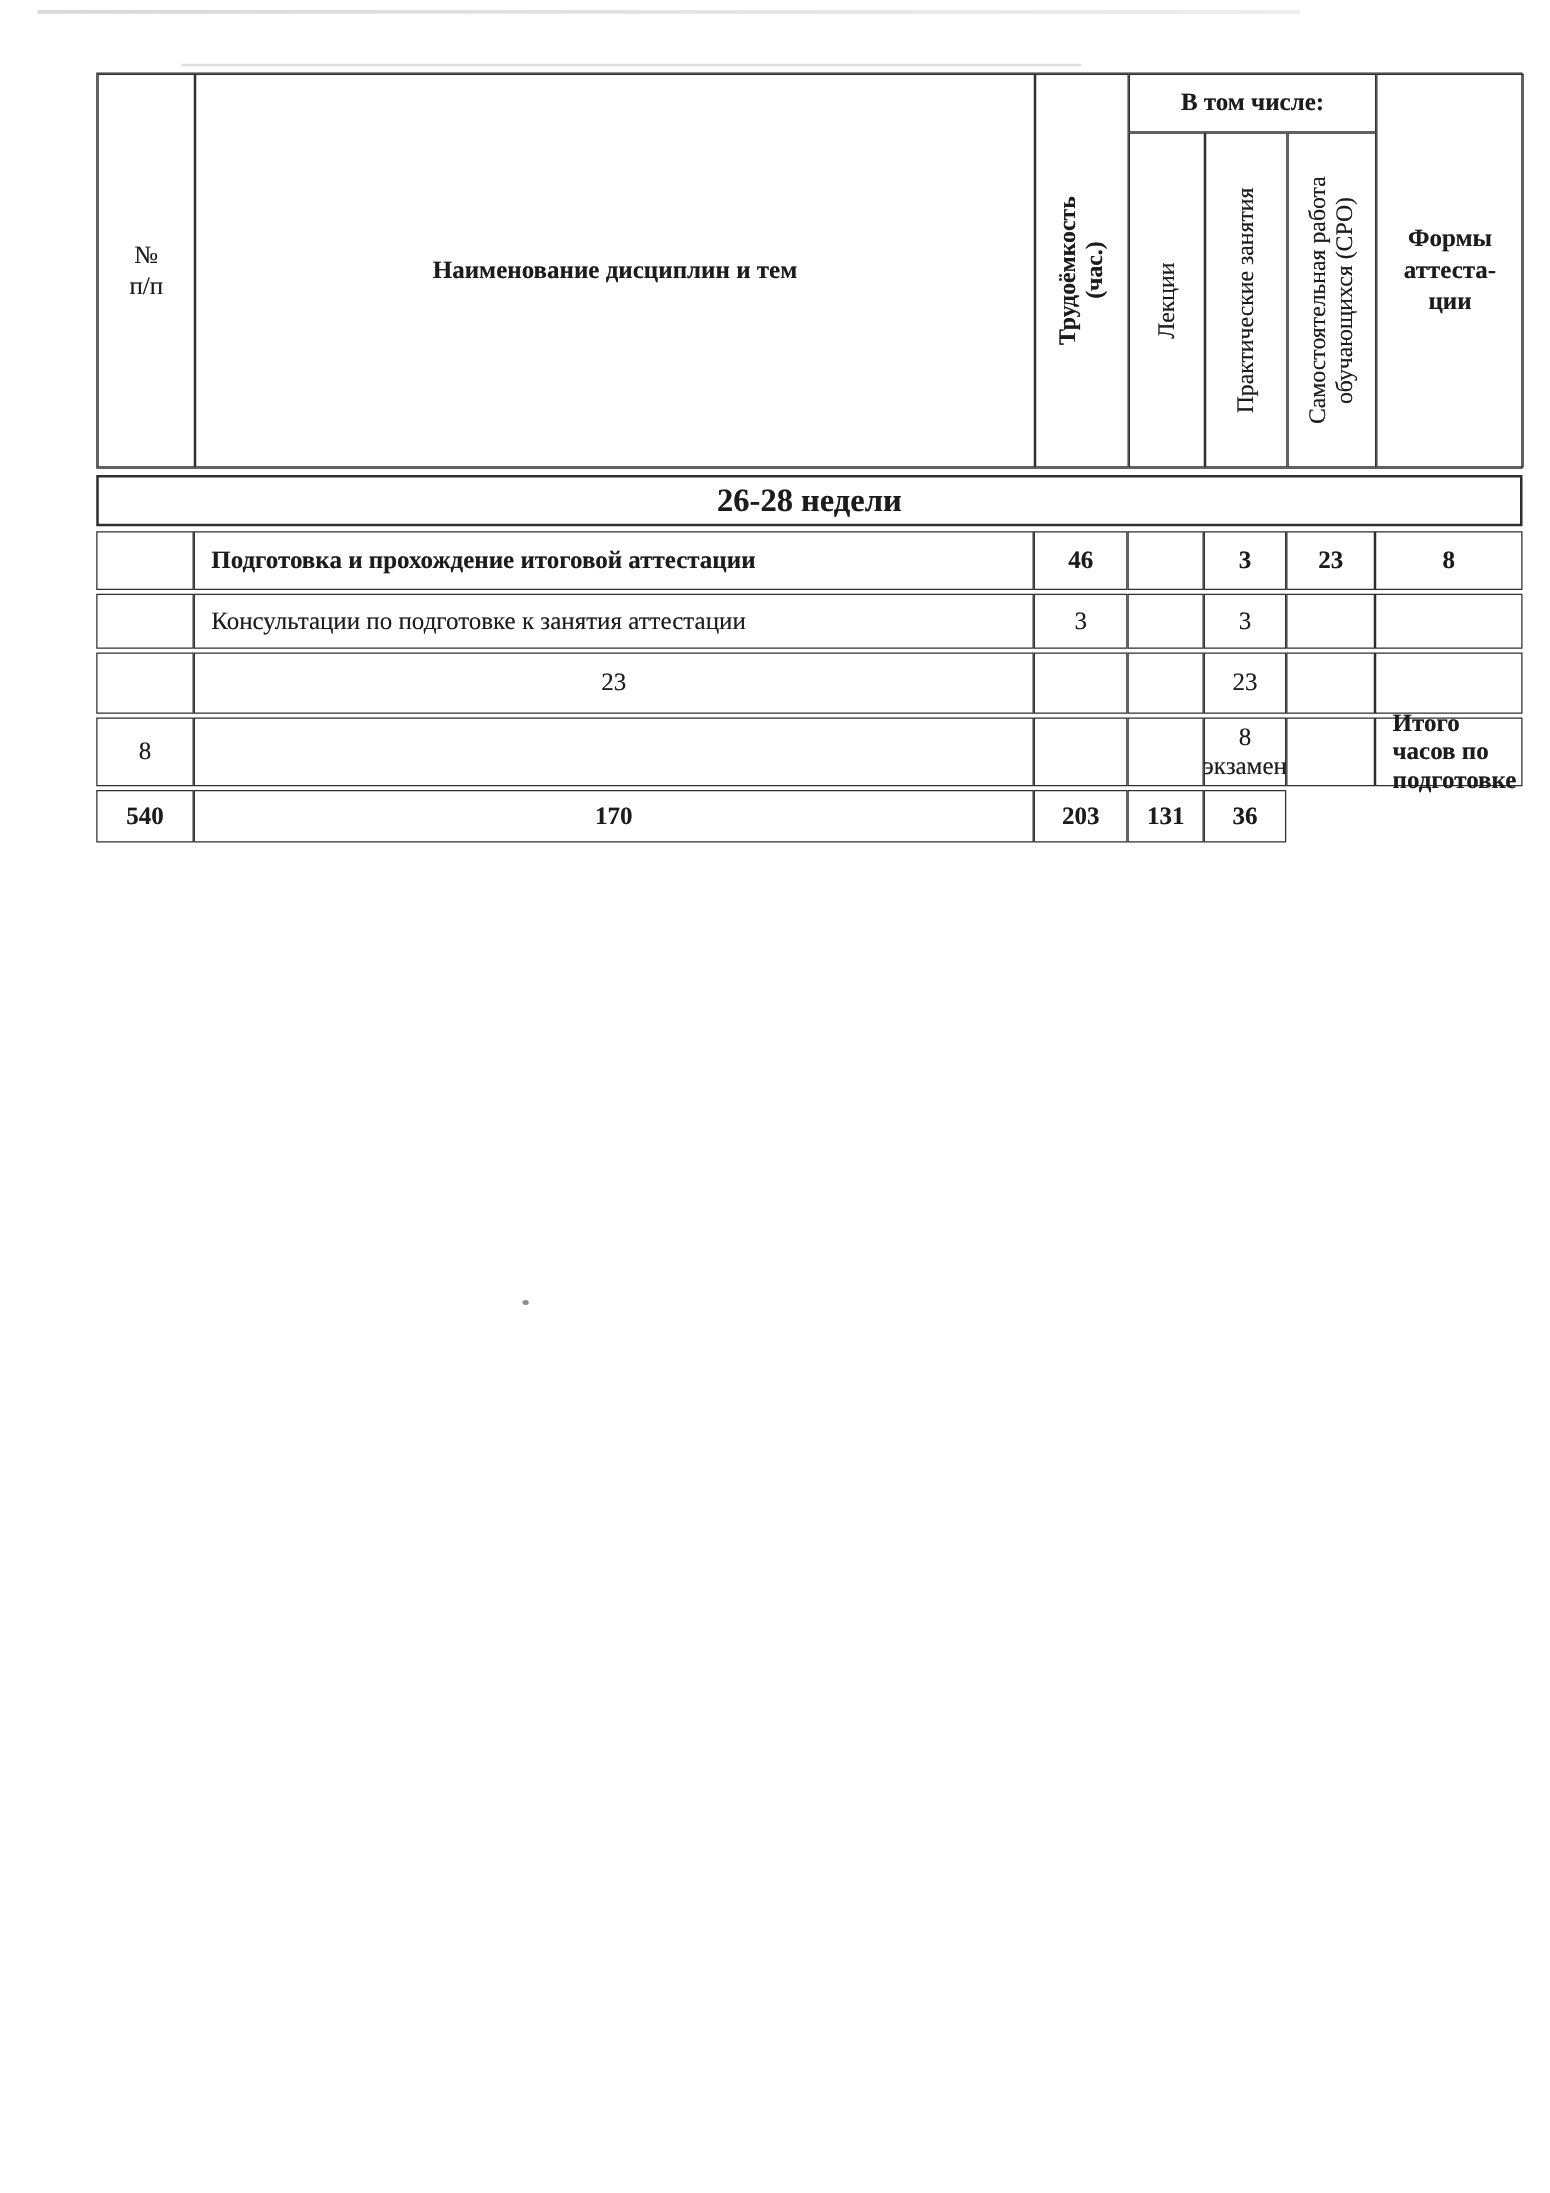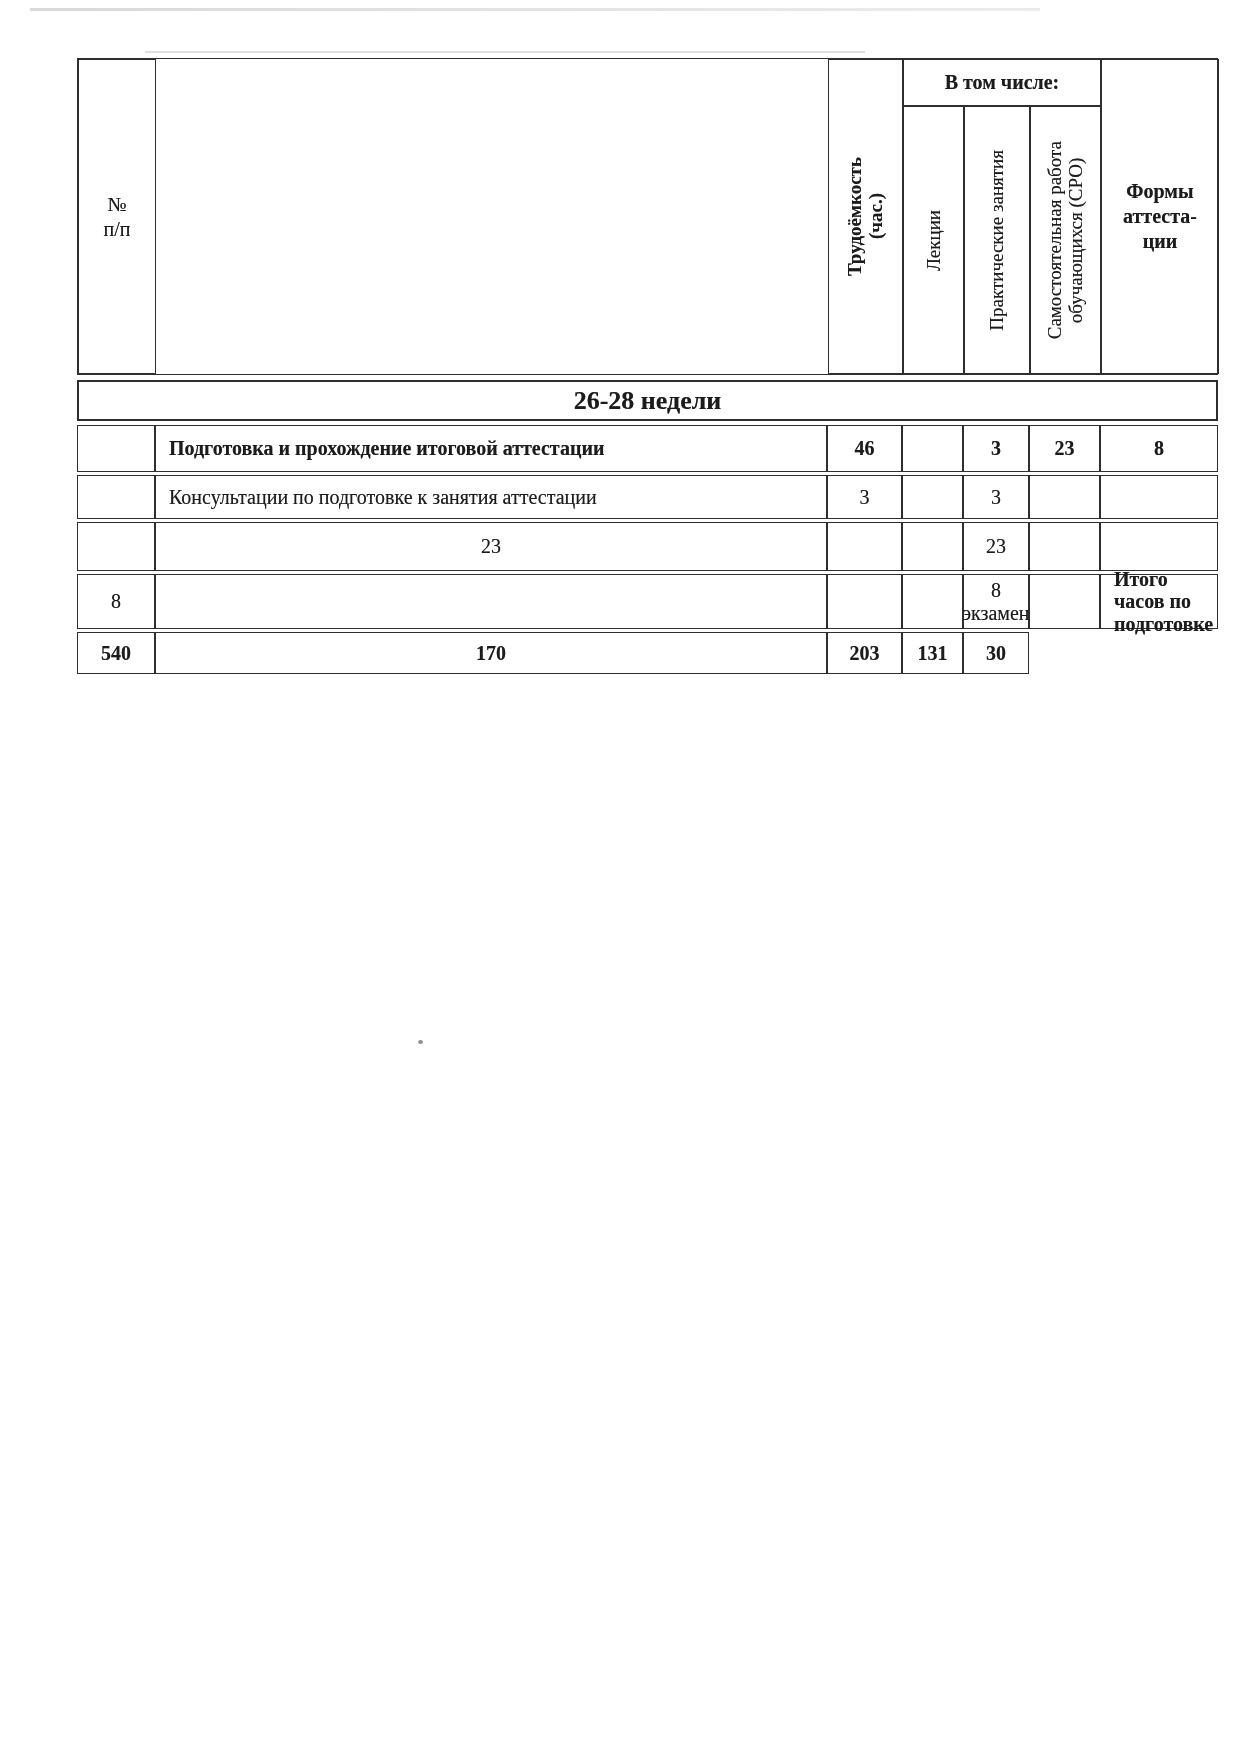--- a/index.html
+++ b/index.html
@@ -117,20 +117,23 @@
 <div class="artifact a2"></div>
 <div class="artifact a3"></div>
 
 <div class="doc-table">
 
   <div class="header-grid">
     <div class="cell span-rows" style="grid-column:1;">
       <span>№
 п/п</span>
     </div>
+    <div class="cell span-rows bold" style="grid-column:2;">
+      <span>Наименование дисциплин и тем</span>
+    </div>
     <div class="cell span-rows" style="grid-column:3;">
       <span class="rot bold">Трудоёмкость
 (час.)</span>
     </div>
     <div class="cell group-head">
       <span>В том числе:</span>
     </div>
     <div class="cell span-rows bold" style="grid-column:7;">
       <span>Формы
 аттеста-
@@ -184,16 +187,16 @@
     <div class="cell"></div>
     <div class="cell">8
 экзамен</div>
 
     <div class="cell bold"></div>
     <div class="cell name bold">Итого часов по подготовке</div>
     <div class="cell bold">540</div>
     <div class="cell bold">170</div>
     <div class="cell bold">203</div>
     <div class="cell bold">131</div>
-    <div class="cell bold">30</div>
+    <div class="cell bold">36</div>
 
   </div>
 </div>
 
 </body></html>

